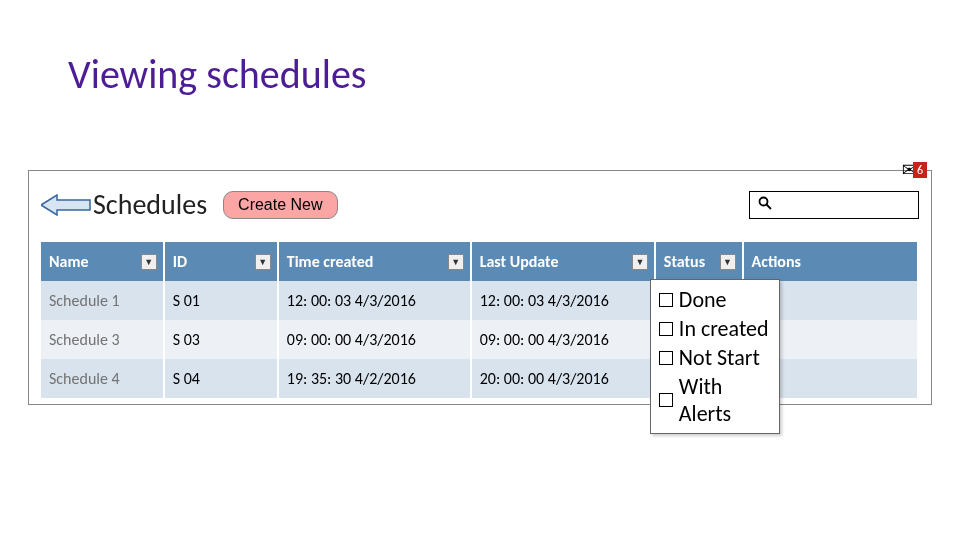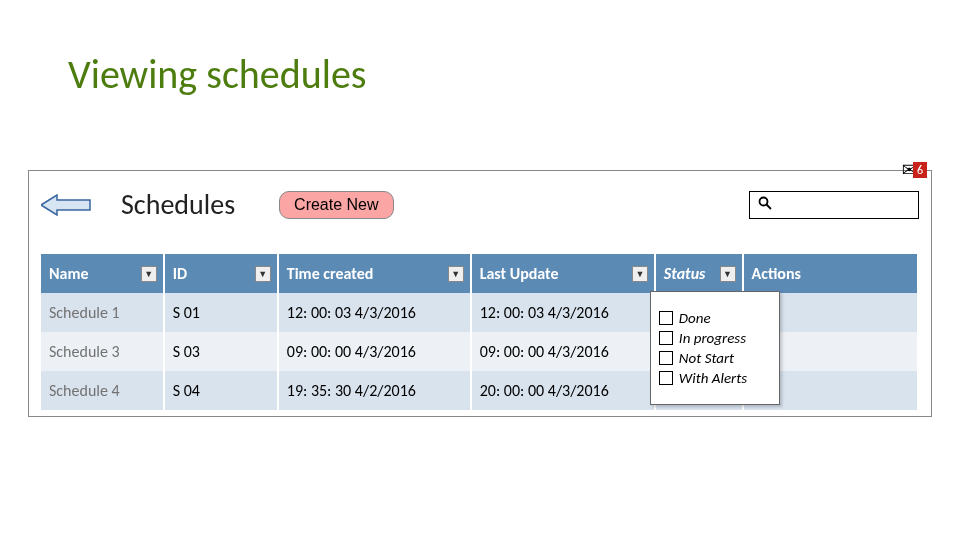--- a/index.html
+++ b/index.html
@@ -9,21 +9,21 @@
     width: 960px;
     height: 540px;
     position: relative;
   }
   .slide-title {
     position: absolute;
     top: 50px;
     left: 68px;
     font-size: 40px;
     font-weight: 300;
-    color: #4d7c0f;
+    color: #4c1d95;
   }
   .panel {
     position: absolute;
     top: 170px;
     left: 28px;
     right: 28px;
     border: 1px solid #888;
     padding: 16px 12px 6px 12px;
     background: #fff;
   }
@@ -41,22 +41,22 @@
   .notif-badge {
     background: #c8231a;
     color: #fff;
     font-size: 12px;
     padding: 1px 4px;
     margin-left: -4px;
   }
   .toolbar {
     display: flex;
     align-items: center;
-    gap: 30px;
-    margin-bottom: 32px;
+    gap: 2px;
+    margin-bottom: 20px;
   }
   .back-arrow {
     width: 50px;
     height: 22px;
     display: inline-block;
     position: relative;
   }
   .back-arrow svg { width: 100%; height: 100%; }
   .panel-title {
     font-size: 28px;
@@ -140,42 +140,42 @@
   td.status-cell.status-d { color: #c44; }
   .actions-cell { text-align: right; padding-right: 20px; }
   .delete-link { color: #111; }
   .filter-popup {
     position: absolute;
     top: 37px;
     left: -6px;
     background: #fff;
     border: 1px solid #666;
     box-shadow: 2px 2px 3px rgba(0,0,0,0.2);
-    padding: 15px 8px;
+    padding: 4px 8px;
     width: 130px;
     color: #000;
     font-weight: 400;
-    font-size: 15px;
+    font-size: 22px;
     z-index: 10;
   }
   .filter-popup label {
     display: flex;
     align-items: center;
     gap: 6px;
     margin: 2px 0;
     cursor: pointer;
   }
   .cb {
     width: 14px;
     height: 14px;
     border: 1.5px solid #000;
     display: inline-block;
     flex-shrink: 0;
   }
-  th.status-th { overflow: visible; font-style: italic; }
+  th.status-th { overflow: visible; }
 </style>
 </head>
 <body>
 
 <h1 class="slide-title">Viewing schedules</h1>
 
 <div class="panel">
 
   <div class="notif">
     <span class="notif-icon">✉</span>
@@ -230,21 +230,21 @@
         <th class="status-th" style="position:relative;">
           <span>Status</span>
           <span class="sort">▼</span>
           <div class="filter-popup">
             <label>
                 <span class="cb"></span>
                 <span>Done</span>
               </label>
             <label>
                 <span class="cb"></span>
-                <span>In progress</span>
+                <span>In created</span>
               </label>
             <label>
                 <span class="cb"></span>
                 <span>Not Start</span>
               </label>
             <label>
                 <span class="cb"></span>
                 <span>With Alerts</span>
               </label>
           </div>

